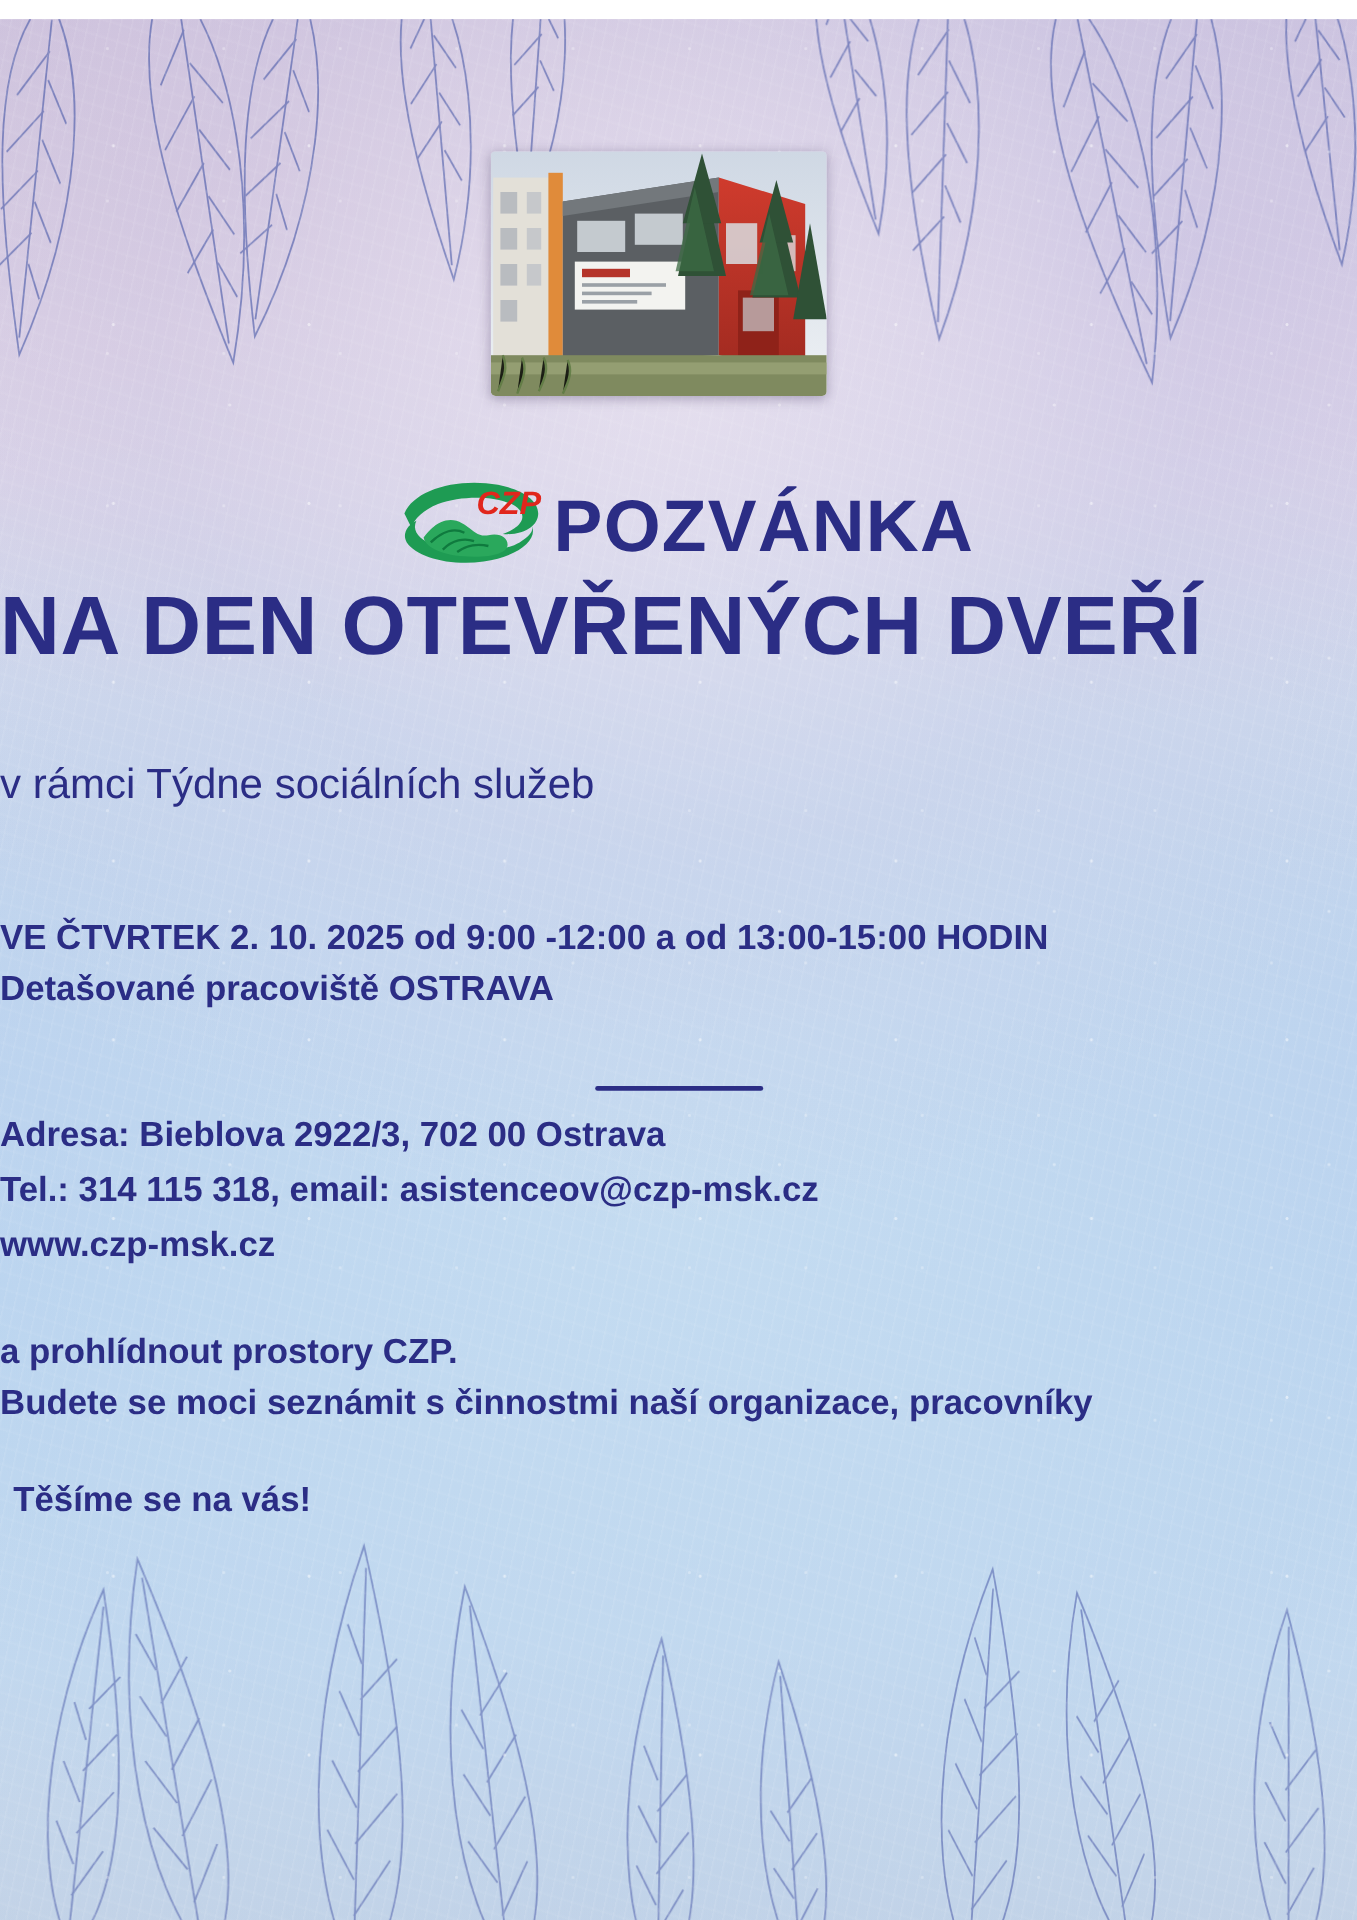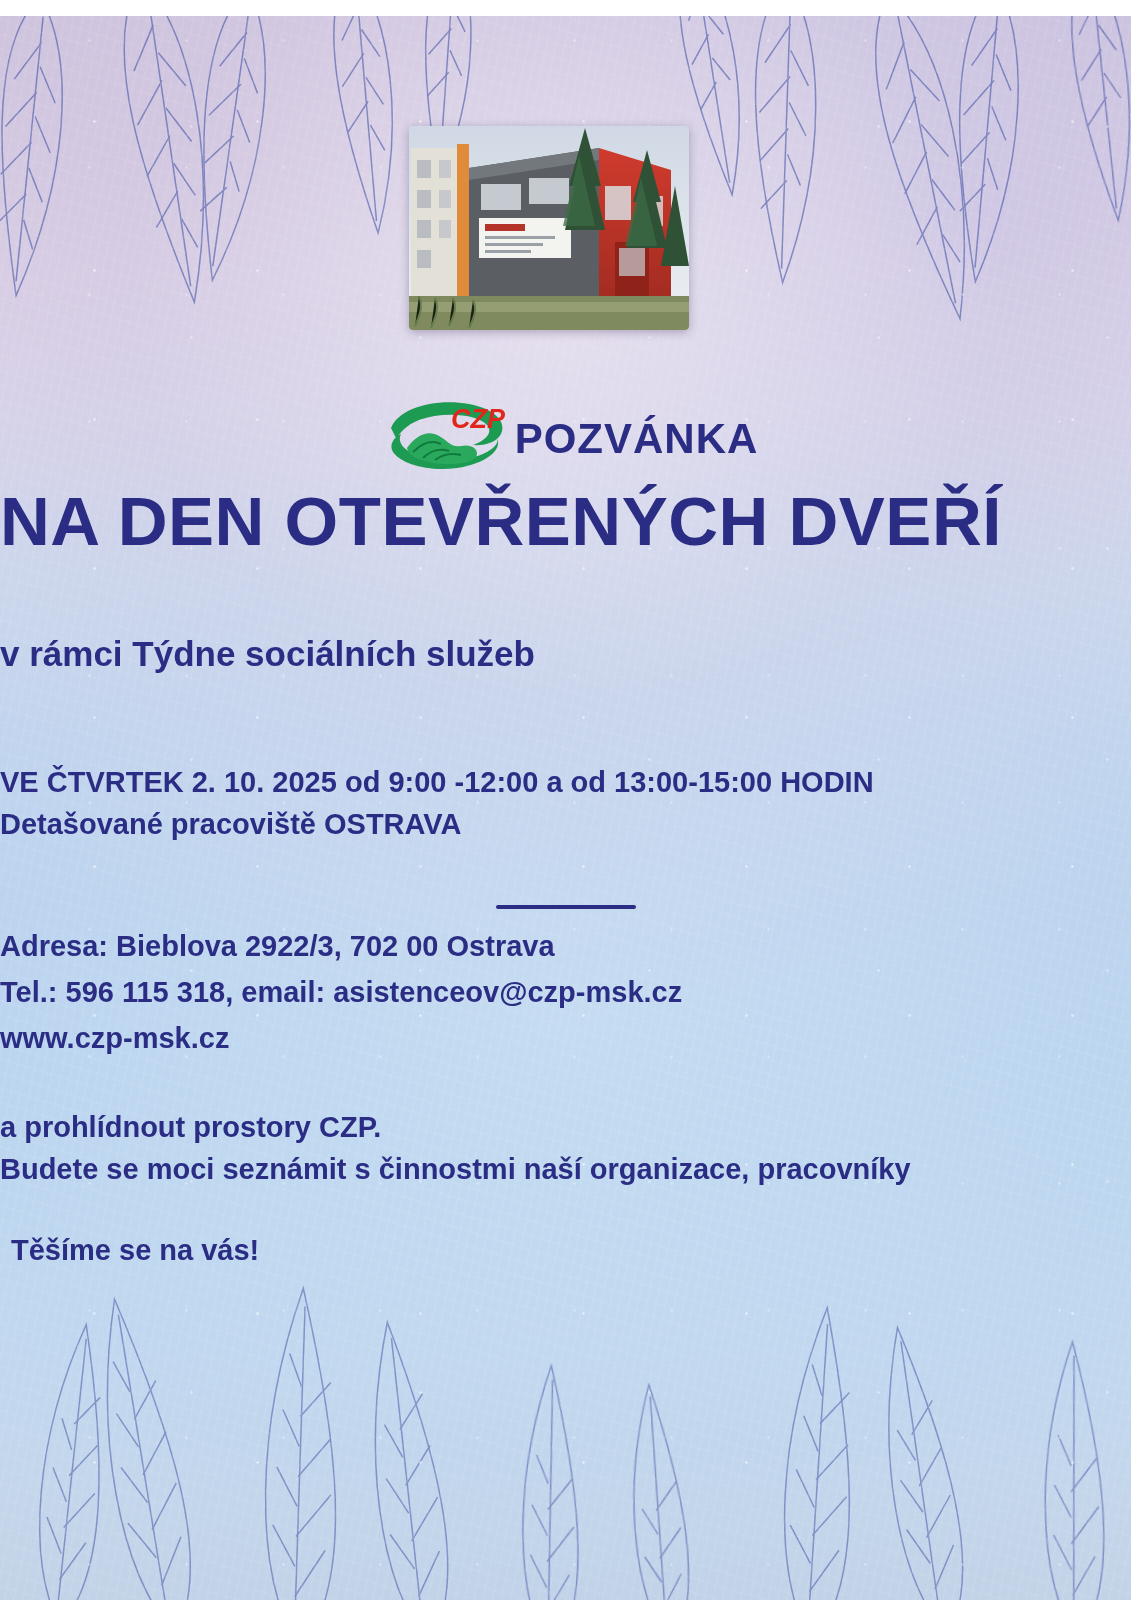--- a/index.html
+++ b/index.html
@@ -90,21 +90,21 @@
     gap: 0px;
   }
   .logo {
     width: 150px;
     height: 85px;
     flex: 0 0 auto;
     margin-right: -8px;
     margin-top: -4px;
   }
   .title1 {
-    font-size: 42px;
+    font-size: 61px;
     font-weight: 800;
     letter-spacing: 1px;
     color: #2b2d85;
     line-height: 1;
   }
   .title2 {
     position: absolute;
     top: 470px;
     left: 0;
     width: 1131px;
@@ -114,21 +114,21 @@
     color: #2b2d85;
     line-height: 1.05;
   }
 
   .subtitle {
     position: absolute;
     top: 618px;
     left: 0;
     width: 929px;
     font-size: 35px;
-    font-weight: 700;
+    font-weight: 400;
     color: #2b2d85;
   }
 
   .when {
     position: absolute;
     top: 745px;
     left: 0;
     width: 1131px;
     font-size: 29px;
     font-weight: 700;
@@ -387,21 +387,21 @@
 
   <div class="when">
     <div class="nowrap">VE ČTVRTEK 2. 10. 2025 od 9:00 -12:00 a od 13:00-15:00 HODIN</div>
     <div>Detašované pracoviště OSTRAVA</div>
   </div>
 
   <div class="divider"></div>
 
   <div class="contact">
     <div>Adresa: Bieblova 2922/3, 702 00 Ostrava</div>
-    <div>Tel.: 596 115 318, email: asistenceov@czp-msk.cz</div>
+    <div>Tel.: 314 115 318, email: asistenceov@czp-msk.cz</div>
     <div>www.czp-msk.cz</div>
   </div>
 
   <div class="body-text">
     <div>a prohlídnout prostory CZP.</div>
     <div>Budete se moci seznámit s činnostmi naší organizace, pracovníky</div>
   </div>
 
   <div class="closing">Těšíme se na vás!</div>
 

